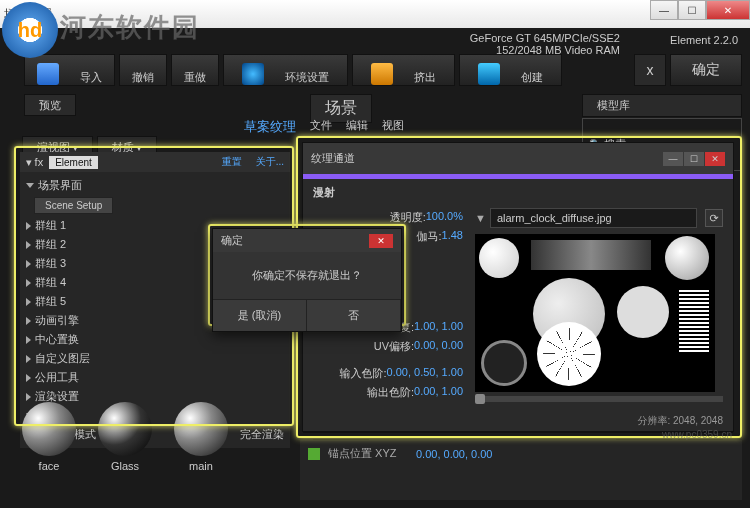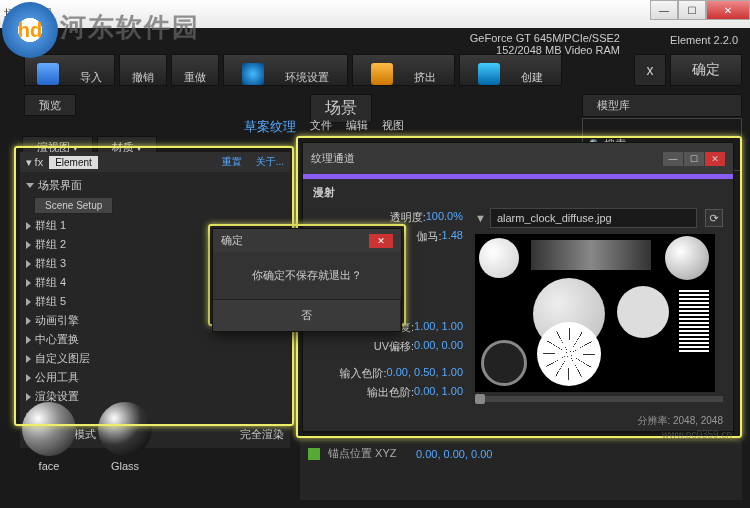--- a/index.html
+++ b/index.html
@@ -223,20 +223,21 @@
         <span style="width:8px;height:8px;border:1px solid #888;border-radius:50%"></span>
         <span>渲染模式</span>
         <span style="margin-left:auto">完全渲染</span>
       </div>
   </div>
 </div>
 
 <div class="spheres">
   <div class="sph"><div class="sphb"></div><span>face</span></div>
   <div class="sph"><div class="sphb glass"></div><span>Glass</span></div>
+  <div class="sph"><div class="sphb"></div><span>main</span></div>
 </div>
 
 <div class="texpanel">
   <div class="texhdr">
     <span>纹理通道</span>
     <div class="winbtns2">
       <div class="wb">—</div>
       <div class="wb">☐</div>
       <div class="wb c">✕</div>
     </div>
@@ -304,20 +305,21 @@
   </div>
 </div>
 
 <div class="confirm">
   <div class="chdr">
     <span>确定</span>
     <div class="cx">✕</div>
   </div>
   <div class="cmsg">你确定不保存就退出？</div>
   <div class="cbtns">
+    <div class="cbtn">是 (取消)</div>
     <div class="cbtn">否</div>
   </div>
 </div>
 
 <div class="bottom">
   <div class="brow">
     <span style="width:12px;height:12px;background:#5a3"></span>
     <span class="lbl">锚点位置 XYZ</span>
     <span class="num">0.00,  0.00,  0.00</span>
   </div>

